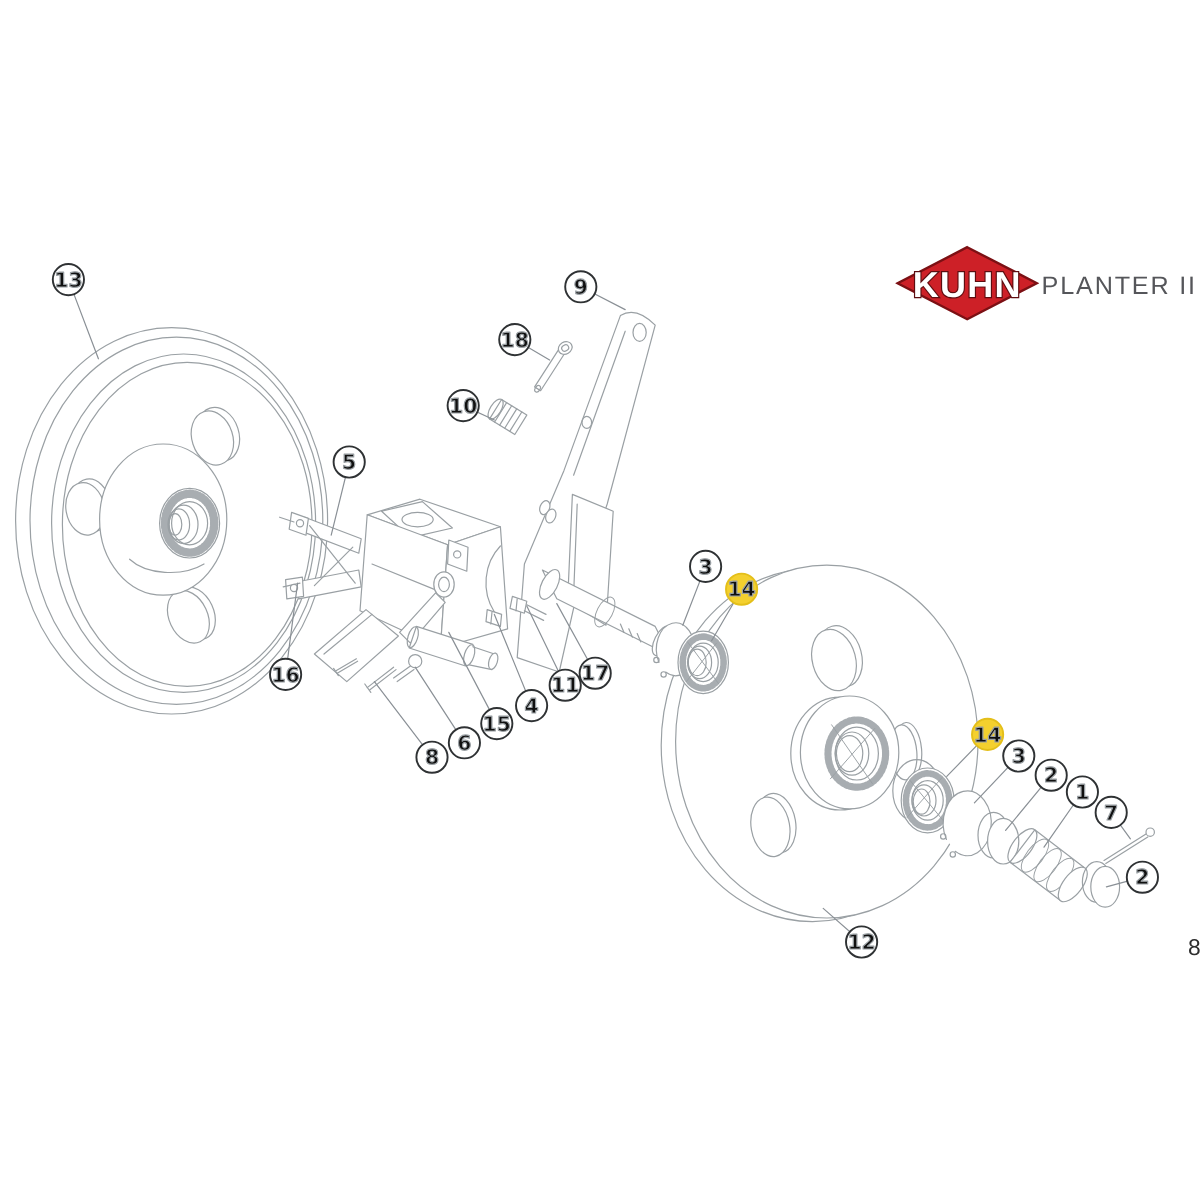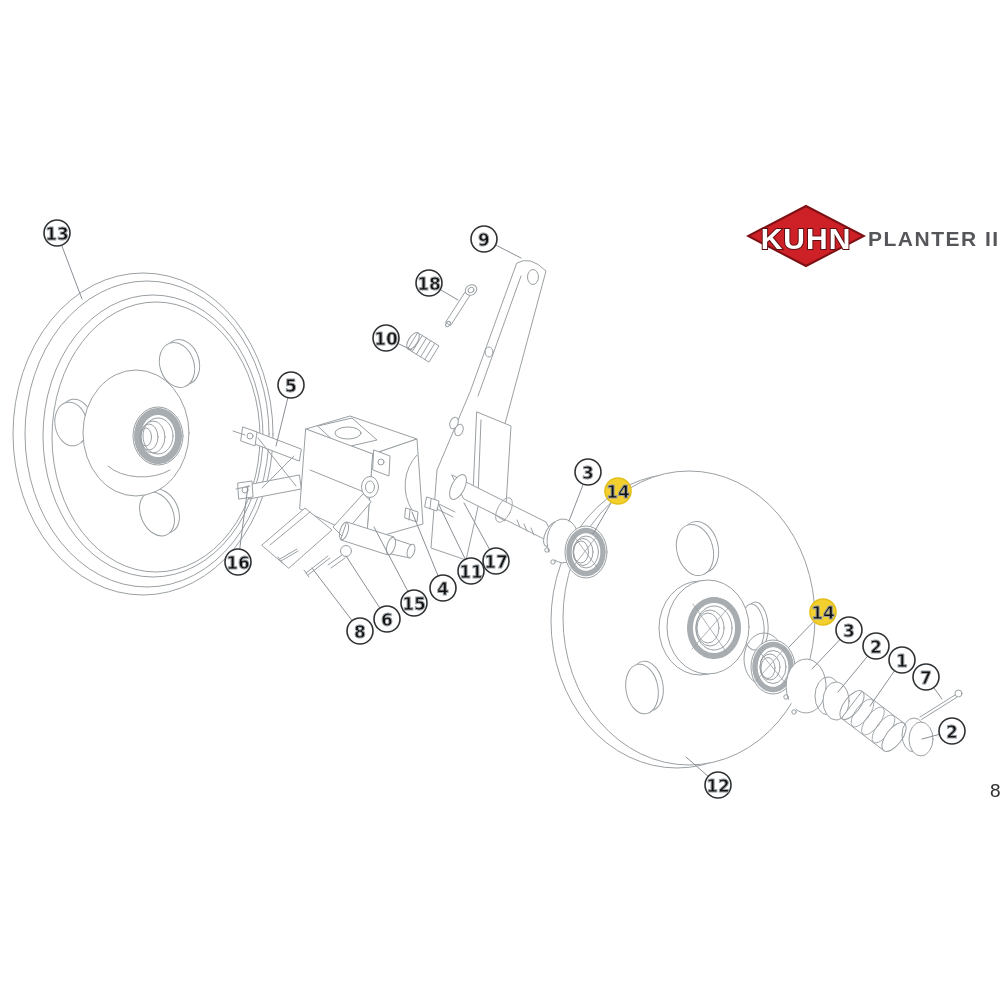--- a/index.html
+++ b/index.html
@@ -13,21 +13,21 @@
     text-anchor:middle;dominant-baseline:central;fill:#101010;
   }
   .logo{position:absolute;left:746px;top:204px;width:120px;height:64px;}
   .kuhn-text{
     font-family:"Liberation Sans",sans-serif;font-weight:bold;font-size:30px;
     fill:#ffffff;stroke:#5d0d10;stroke-width:2;paint-order:stroke;
     text-anchor:middle;dominant-baseline:central;letter-spacing:1px;
   }
   .product{
     position:absolute;left:868px;top:227px;
-    font-weight:bold;font-size:21px;letter-spacing:1.5px;color:#55565a;
+    font-weight:normal;font-size:21px;letter-spacing:1.5px;color:#55565a;
     white-space:nowrap;
   }
   .page-num{
     position:absolute;left:990px;top:780px;
     font-size:19px;color:#2e2e2e;
   }
 </style>
 </head>
 <body>
 

